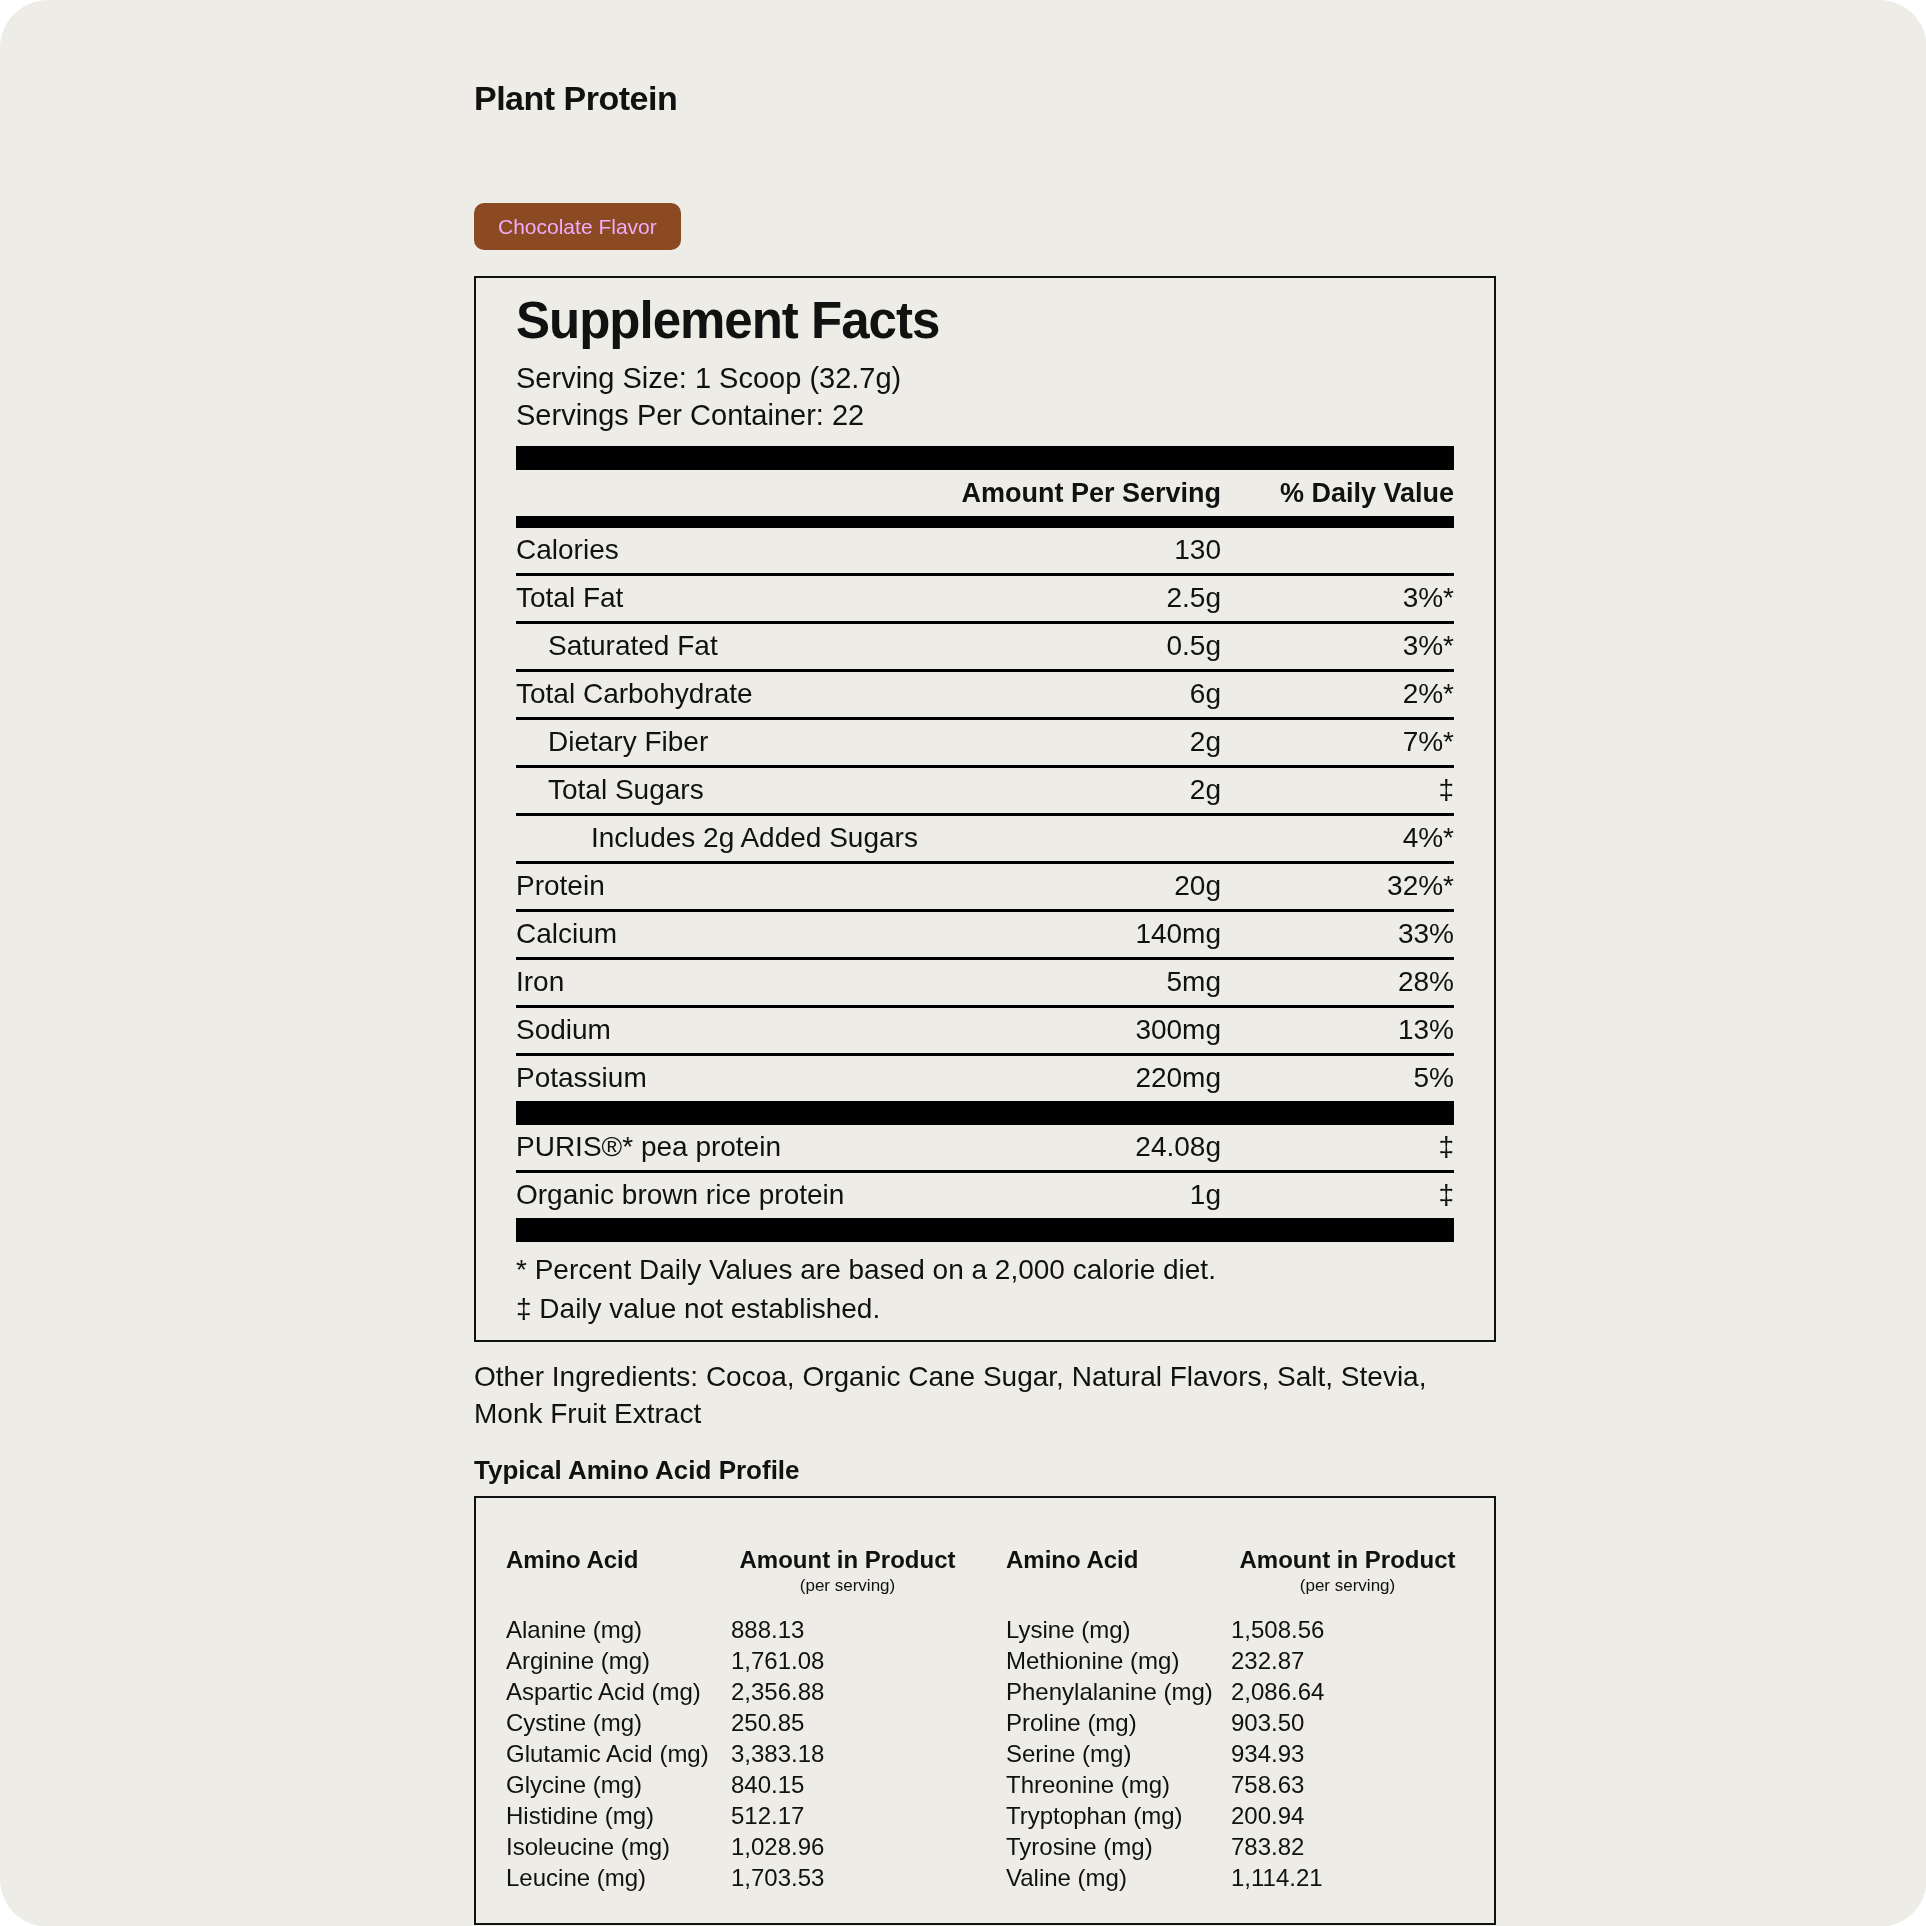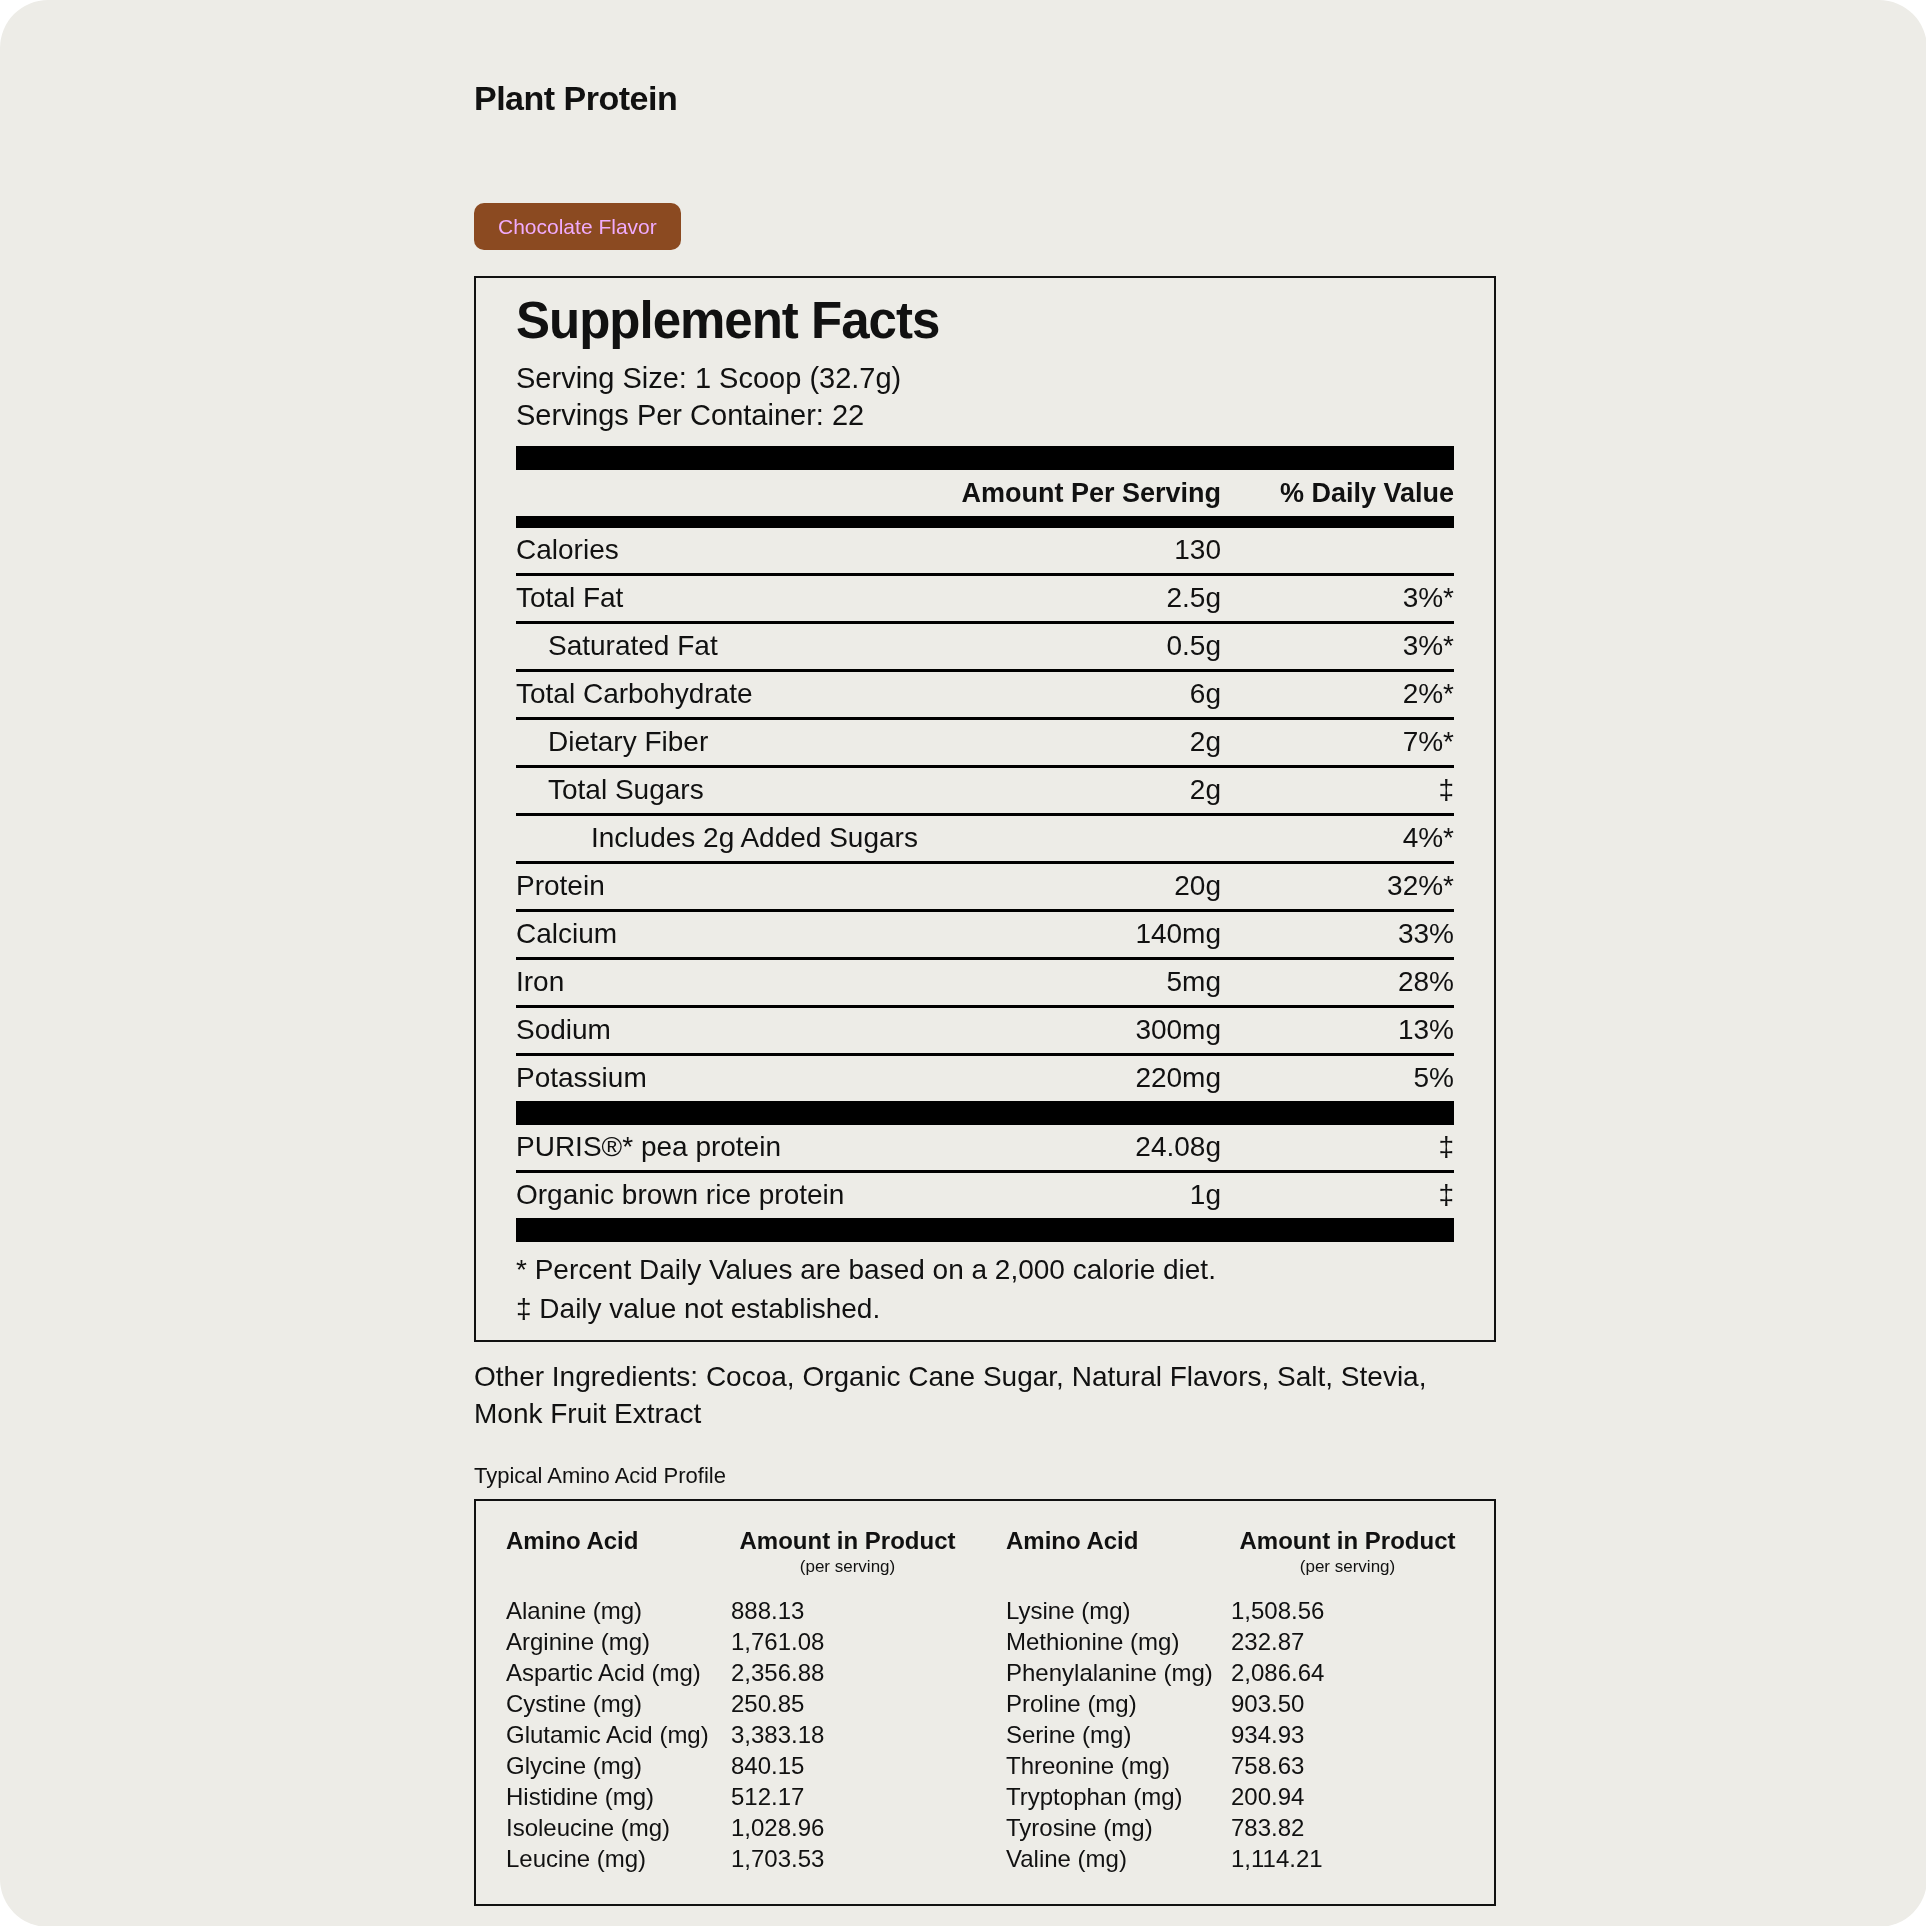--- a/index.html
+++ b/index.html
@@ -29,24 +29,24 @@
   .sf-row{display:flex;align-items:baseline;font-size:28px;padding:6px 0 7px 0;}
   .sf-row .label{flex:1;}
   .ind-1 .label{padding-left:32px;}
   .ind-2 .label{padding-left:75px;}
 
   .sf-footnotes{margin-top:10px;font-size:28px;line-height:1.25;}
   .sf-footnotes div{margin-top:4px;}
 
   .other-ingredients{margin-top:16px;font-size:28px;line-height:1.35;width:990px;}
 
-  .amino-title{margin-top:30px;font-size:22px;font-weight:normal;}
+  .amino-title{margin-top:22px;font-size:26px;font-weight:bold;}
   .amino-box{margin-top:10px;border:2px solid #111;padding:26px 30px 30px 30px;box-sizing:border-box;
     display:grid;grid-template-columns:1fr 1fr;column-gap:42px;}
-  .amino-half{display:grid;grid-template-columns:1fr 233px;column-gap:16px;align-content:start;}
+  .amino-half{display:grid;grid-template-columns:1fr 233px;column-gap:16px;align-content:start;margin-top:22px;}
   .amino-col-header{font-size:24px;font-weight:bold;}
   .amino-value-header{text-align:center;}
   .amino-subheader{font-size:17px;font-weight:normal;text-align:center;margin-top:2px;}
   .amino-header-cell{padding-bottom:18px;}
   .amino-name{font-size:24px;line-height:31px;}
   .amino-value{font-size:24px;line-height:31px;text-align:left;}
 </style>
 </head>
 <body>
 

